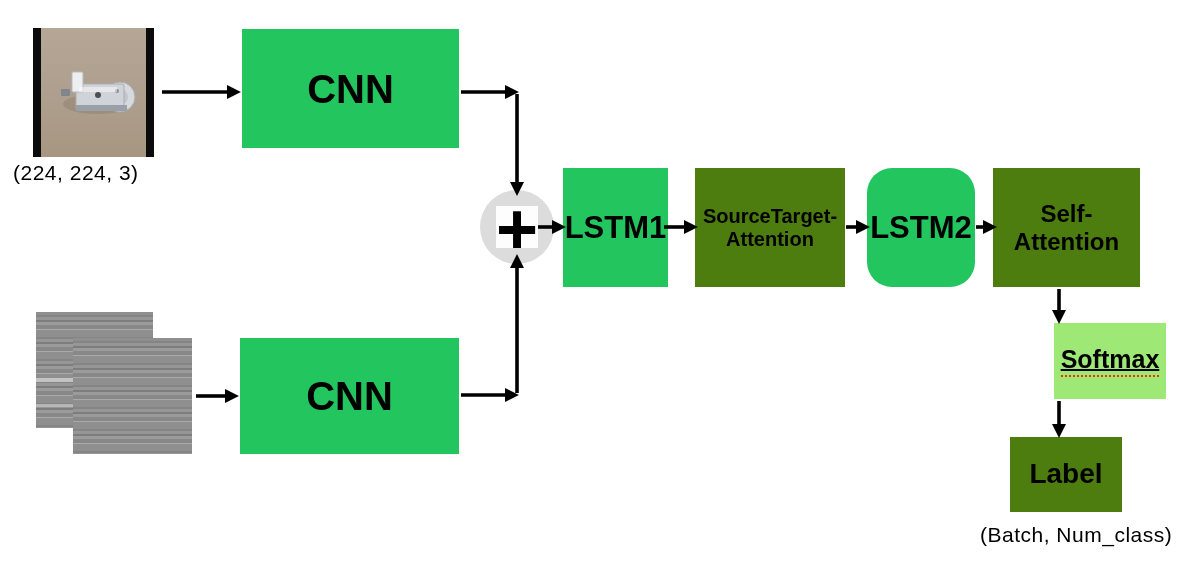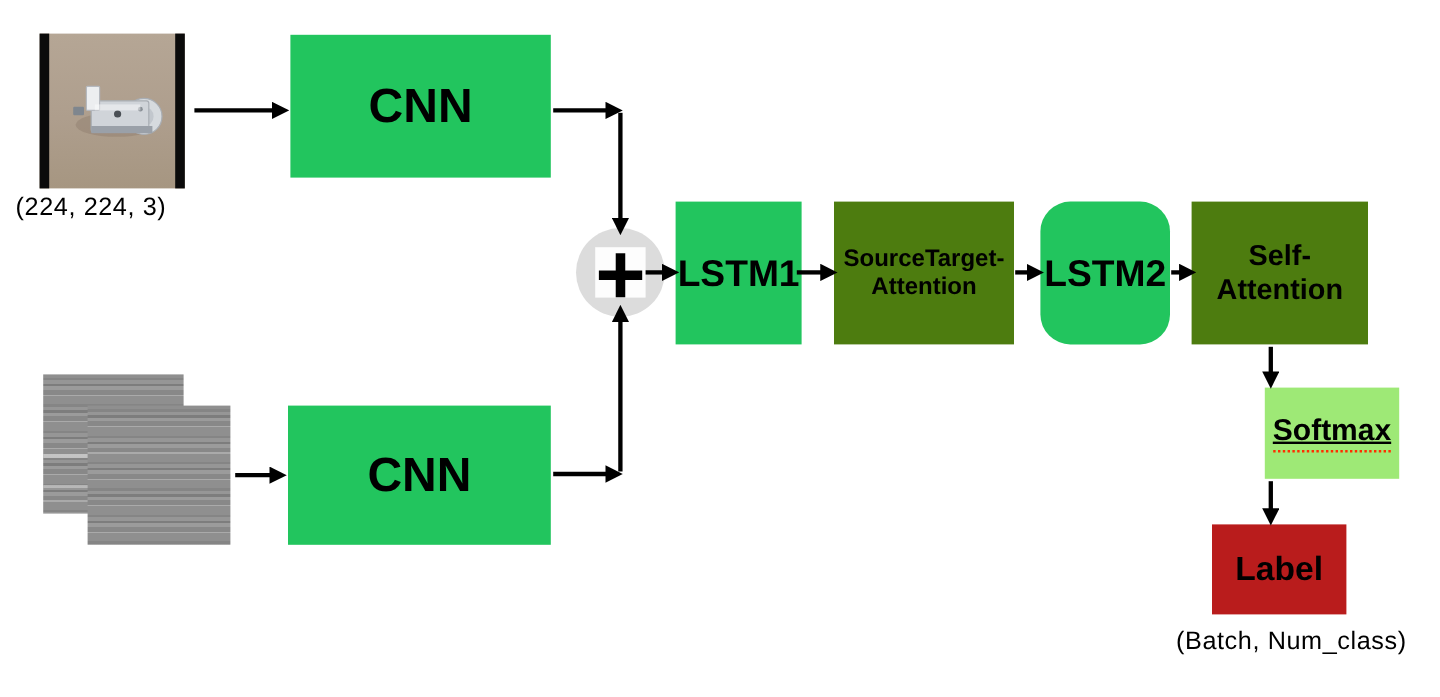--- a/index.html
+++ b/index.html
@@ -9,21 +9,21 @@
     overflow:hidden;
   }
   .node{
     position:absolute;display:flex;flex-direction:column;
     align-items:center;justify-content:center;
     font-weight:bold;color:#000;text-align:center;line-height:1.15;
   }
   .orange{background:#22c55e;}
   .blue{background:#4d7c0f;}
   .green{background:#9EE976;}
-  .graybox{background:#b91c1c;}
+  .graybox{background:#4d7c0f;}
   .caption{
     position:absolute;font-size:21px;color:#000;white-space:nowrap;
     font-weight:400;letter-spacing:0.5px;
   }
   .photo{
     position:absolute;left:33px;top:28px;width:121px;height:129px;
     background:linear-gradient(180deg,#b5a695 0%,#ae9e8d 55%,#a69681 100%);
   }
   .photo .bar{position:absolute;top:0;bottom:0;width:8px;background:#0b0b0b;}
   .photo .bar.left{left:0;}

